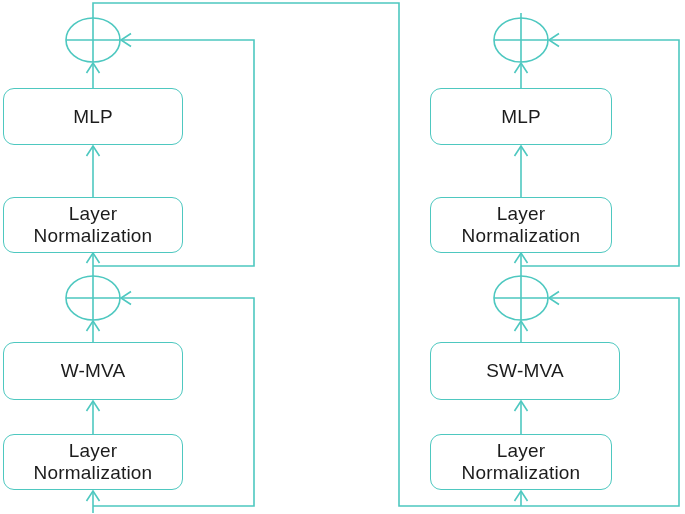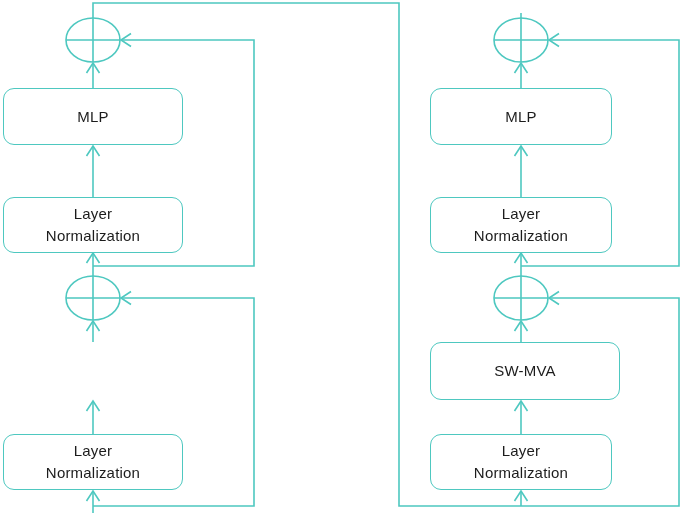--- a/index.html
+++ b/index.html
@@ -36,21 +36,21 @@
     border: 1.6px solid #4ec8c0;
     border-radius: 11px;
     background: #ffffff;
     display: flex;
     align-items: center;
     justify-content: center;
   }
   .block span {
     white-space: pre-line;
     text-align: center;
-    font-size: 15px;
+    font-size: 19px;
     line-height: 22px;
     color: #1c1c1c;
     letter-spacing: 0.2px;
   }
 </style>
 </head>
 <body>
 
 <div class="canvas">
 
@@ -113,20 +113,23 @@
     <polyline points="559,291.5 549,298 559,304.5"></polyline>
   </svg>
 
   <div class="block" style="left:3px; top:88px; width:180px; height:57px;">
     <span>MLP</span>
   </div>
   <div class="block" style="left:3px; top:197px; width:180px; height:56px;">
     <span>Layer
 Normalization</span>
   </div>
+  <div class="block" style="left:3px; top:342px; width:180px; height:58px;">
+    <span>W-MVA</span>
+  </div>
   <div class="block" style="left:3px; top:434px; width:180px; height:56px;">
     <span>Layer
 Normalization</span>
   </div>
 
   <div class="block" style="left:430px; top:88px; width:182px; height:57px;">
     <span>MLP</span>
   </div>
   <div class="block" style="left:430px; top:197px; width:182px; height:56px;">
     <span>Layer

